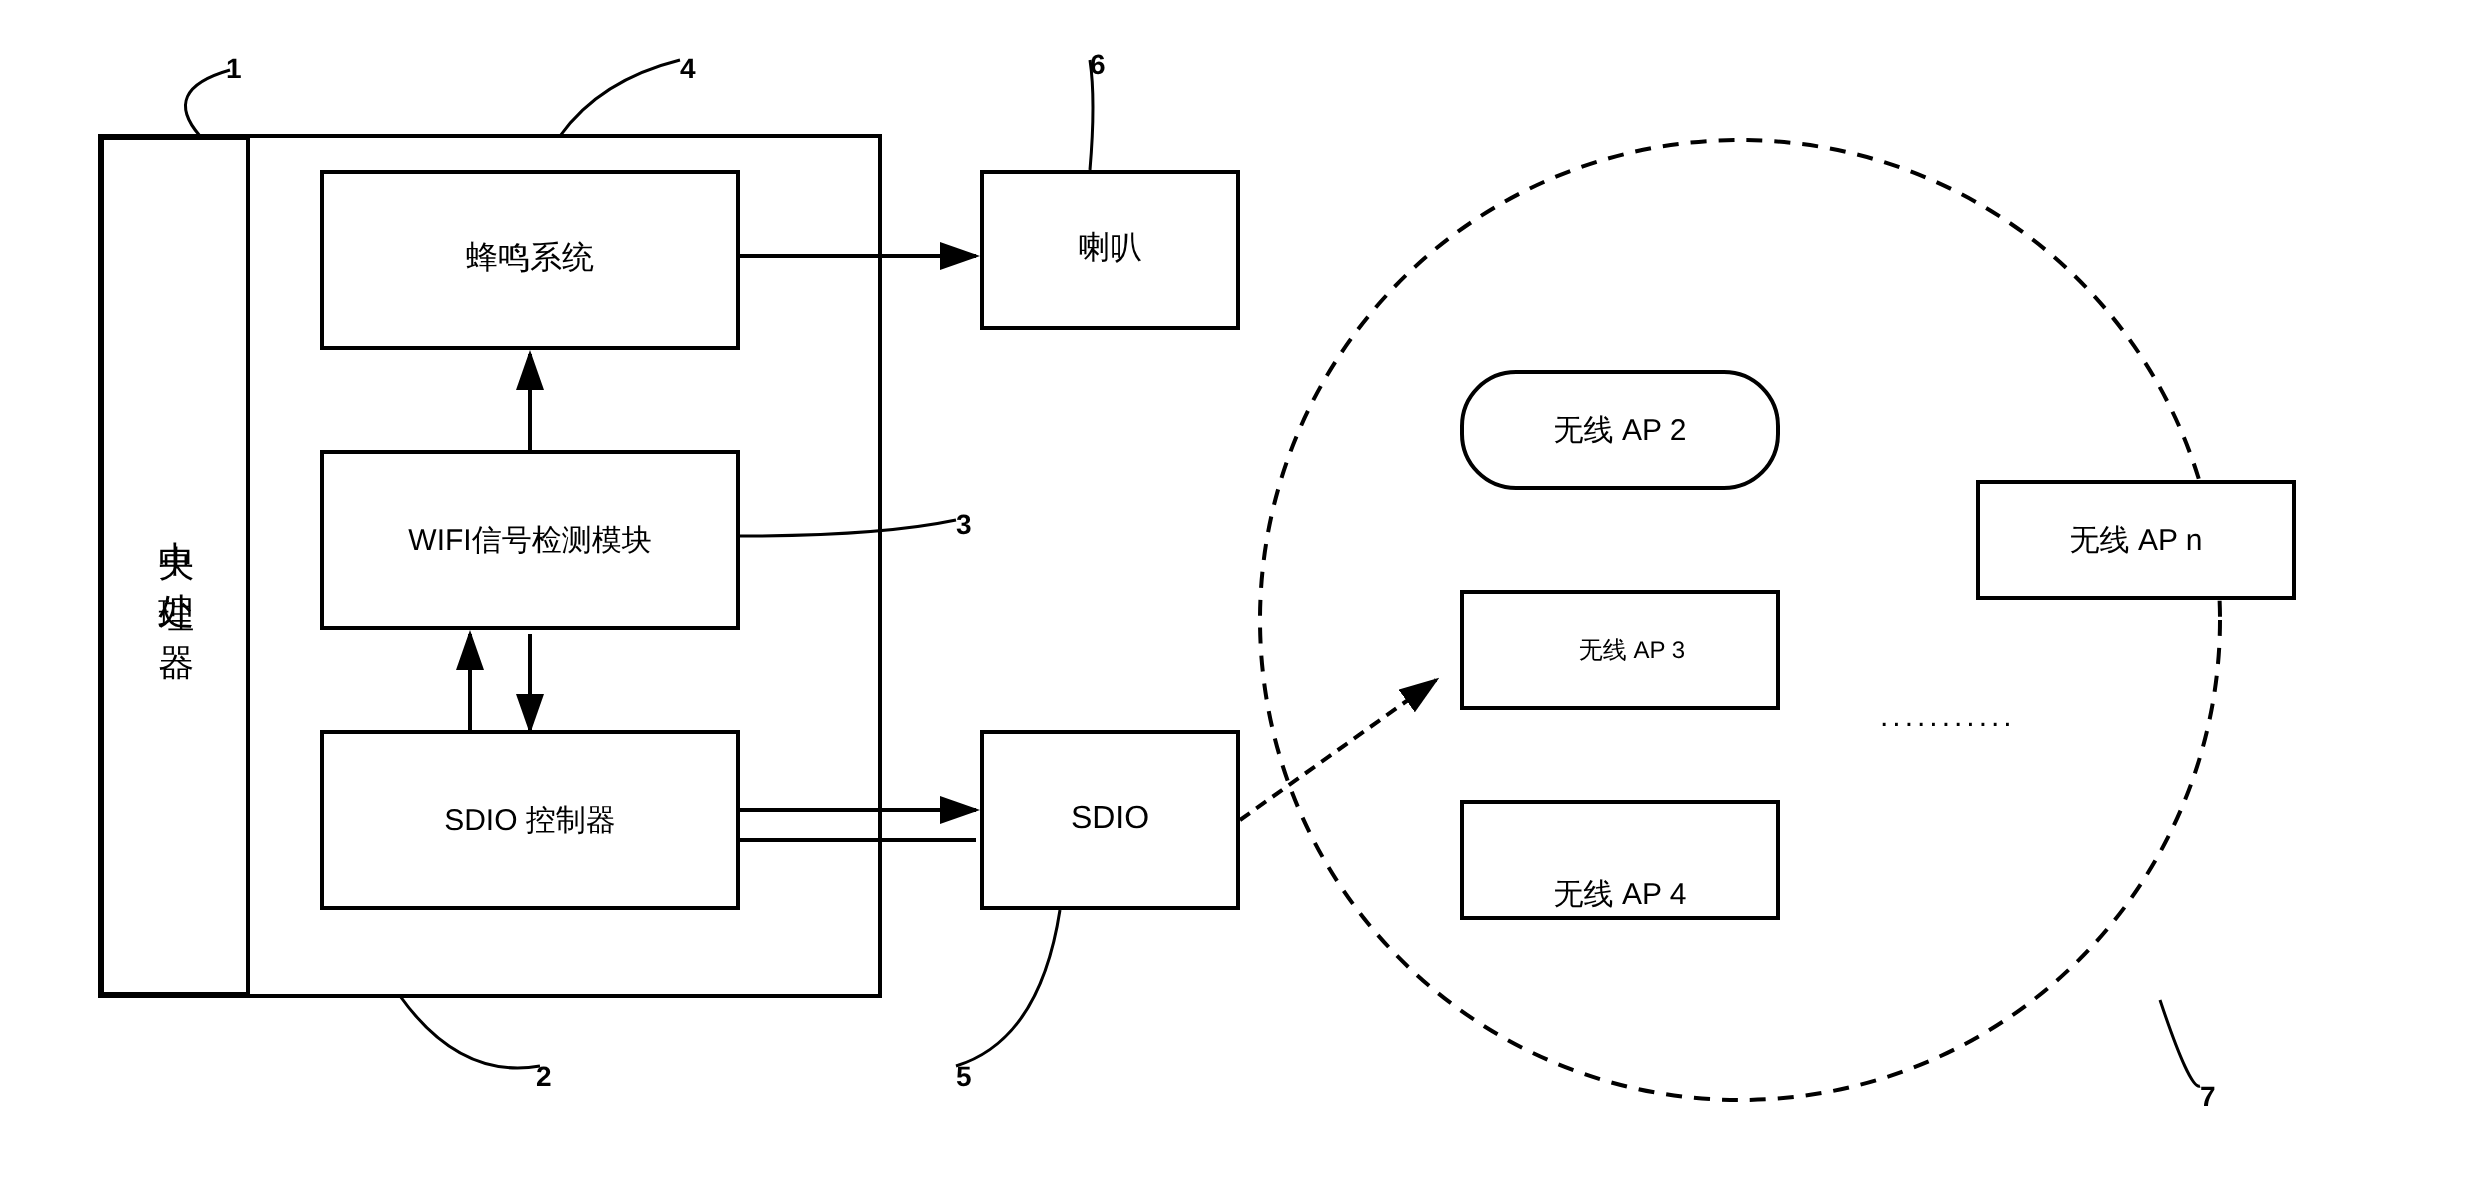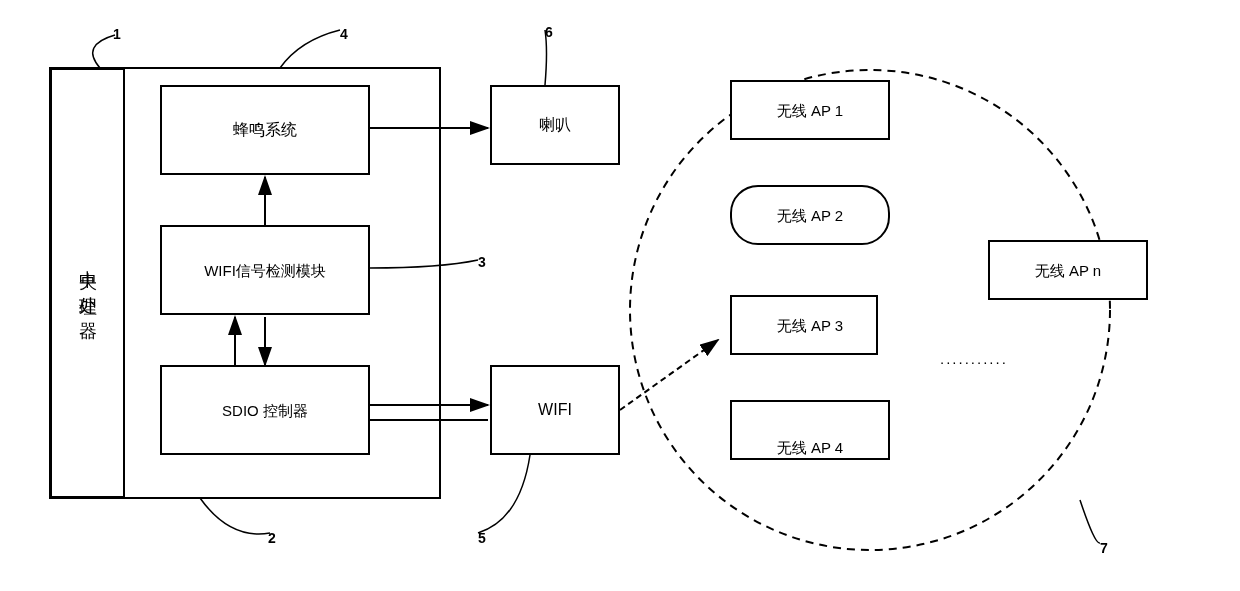--- a/index.html
+++ b/index.html
@@ -111,32 +111,29 @@
 
   <div class="box" style="left:160px; top:365px; width:210px; height:90px; font-size:15px;text-align:right;">
     <span>SDIO 控制器</span>
   </div>
 
   <div class="box" style="left:490px; top:85px; width:130px; height:80px; font-size:16px;">
     <span>喇叭</span>
   </div>
 
   <div class="box" style="left:490px; top:365px; width:130px; height:90px; font-size:16px;">
-    <span>WIFI</span>
+    <span>SDIO</span>
   </div>
 
-  <div class="box" style="left:730px; top:80px; width:160px; height:60px; font-size:15px;">
-    <span>无线 AP 1</span>
-  </div>
 
   <div class="box" style="left:730px; top:185px; width:160px; height:60px; font-size:15px;border-radius:28px;">
     <span>无线 AP 2</span>
   </div>
 
-  <div class="box" style="left:730px; top:295px; width:148px; height:60px; font-size:15px;padding-left:12px;">
+  <div class="box" style="left:730px; top:295px; width:160px; height:60px; font-size:12px;padding-left:12px;">
     <span>无线 AP 3</span>
   </div>
 
   <div class="box" style="left:730px; top:400px; width:160px; height:60px; font-size:15px;align-items:flex-end;">
     <span>无线 AP 4</span>
   </div>
 
   <div class="box" style="left:955px; top:240px; width:160px; height:60px; font-size:15px;margin-left:33px;">
     <span>无线 AP n</span>
   </div>

